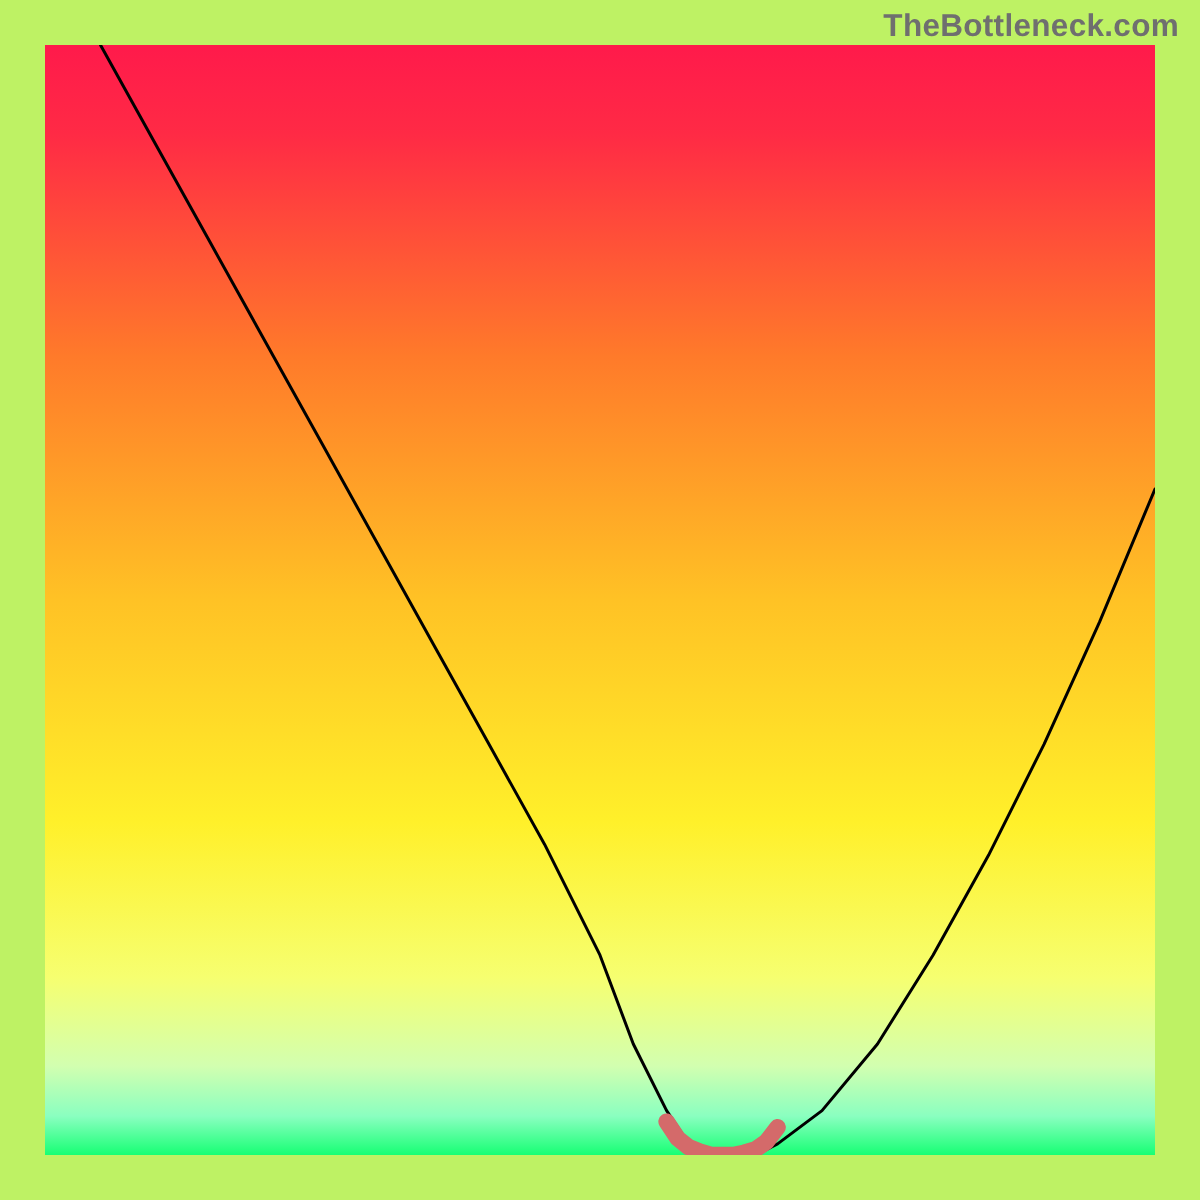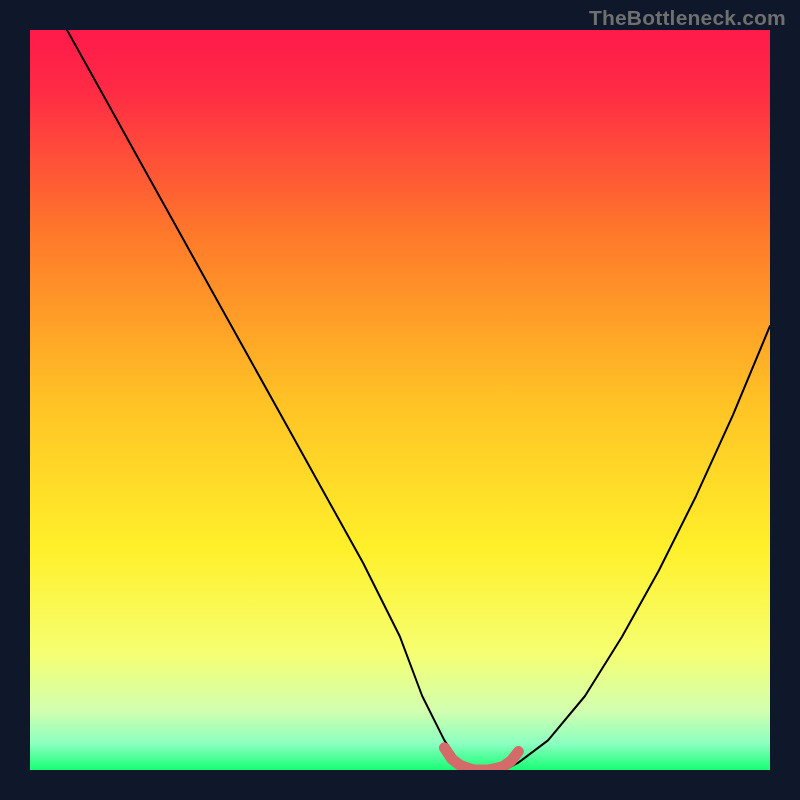--- a/index.html
+++ b/index.html
@@ -7,21 +7,21 @@
     padding: 0;
     width: 800px;
     height: 800px;
     background: #000;
     overflow: hidden;
   }
   .frame {
     position: relative;
     width: 800px;
     height: 800px;
-    background: #0f172a;
+    background: #bef264;
   }
   .plot-area {
     position: absolute;
     left: 30px;
     top: 30px;
     width: 740px;
     height: 740px;
     overflow: hidden;
   }
   .gradient {

